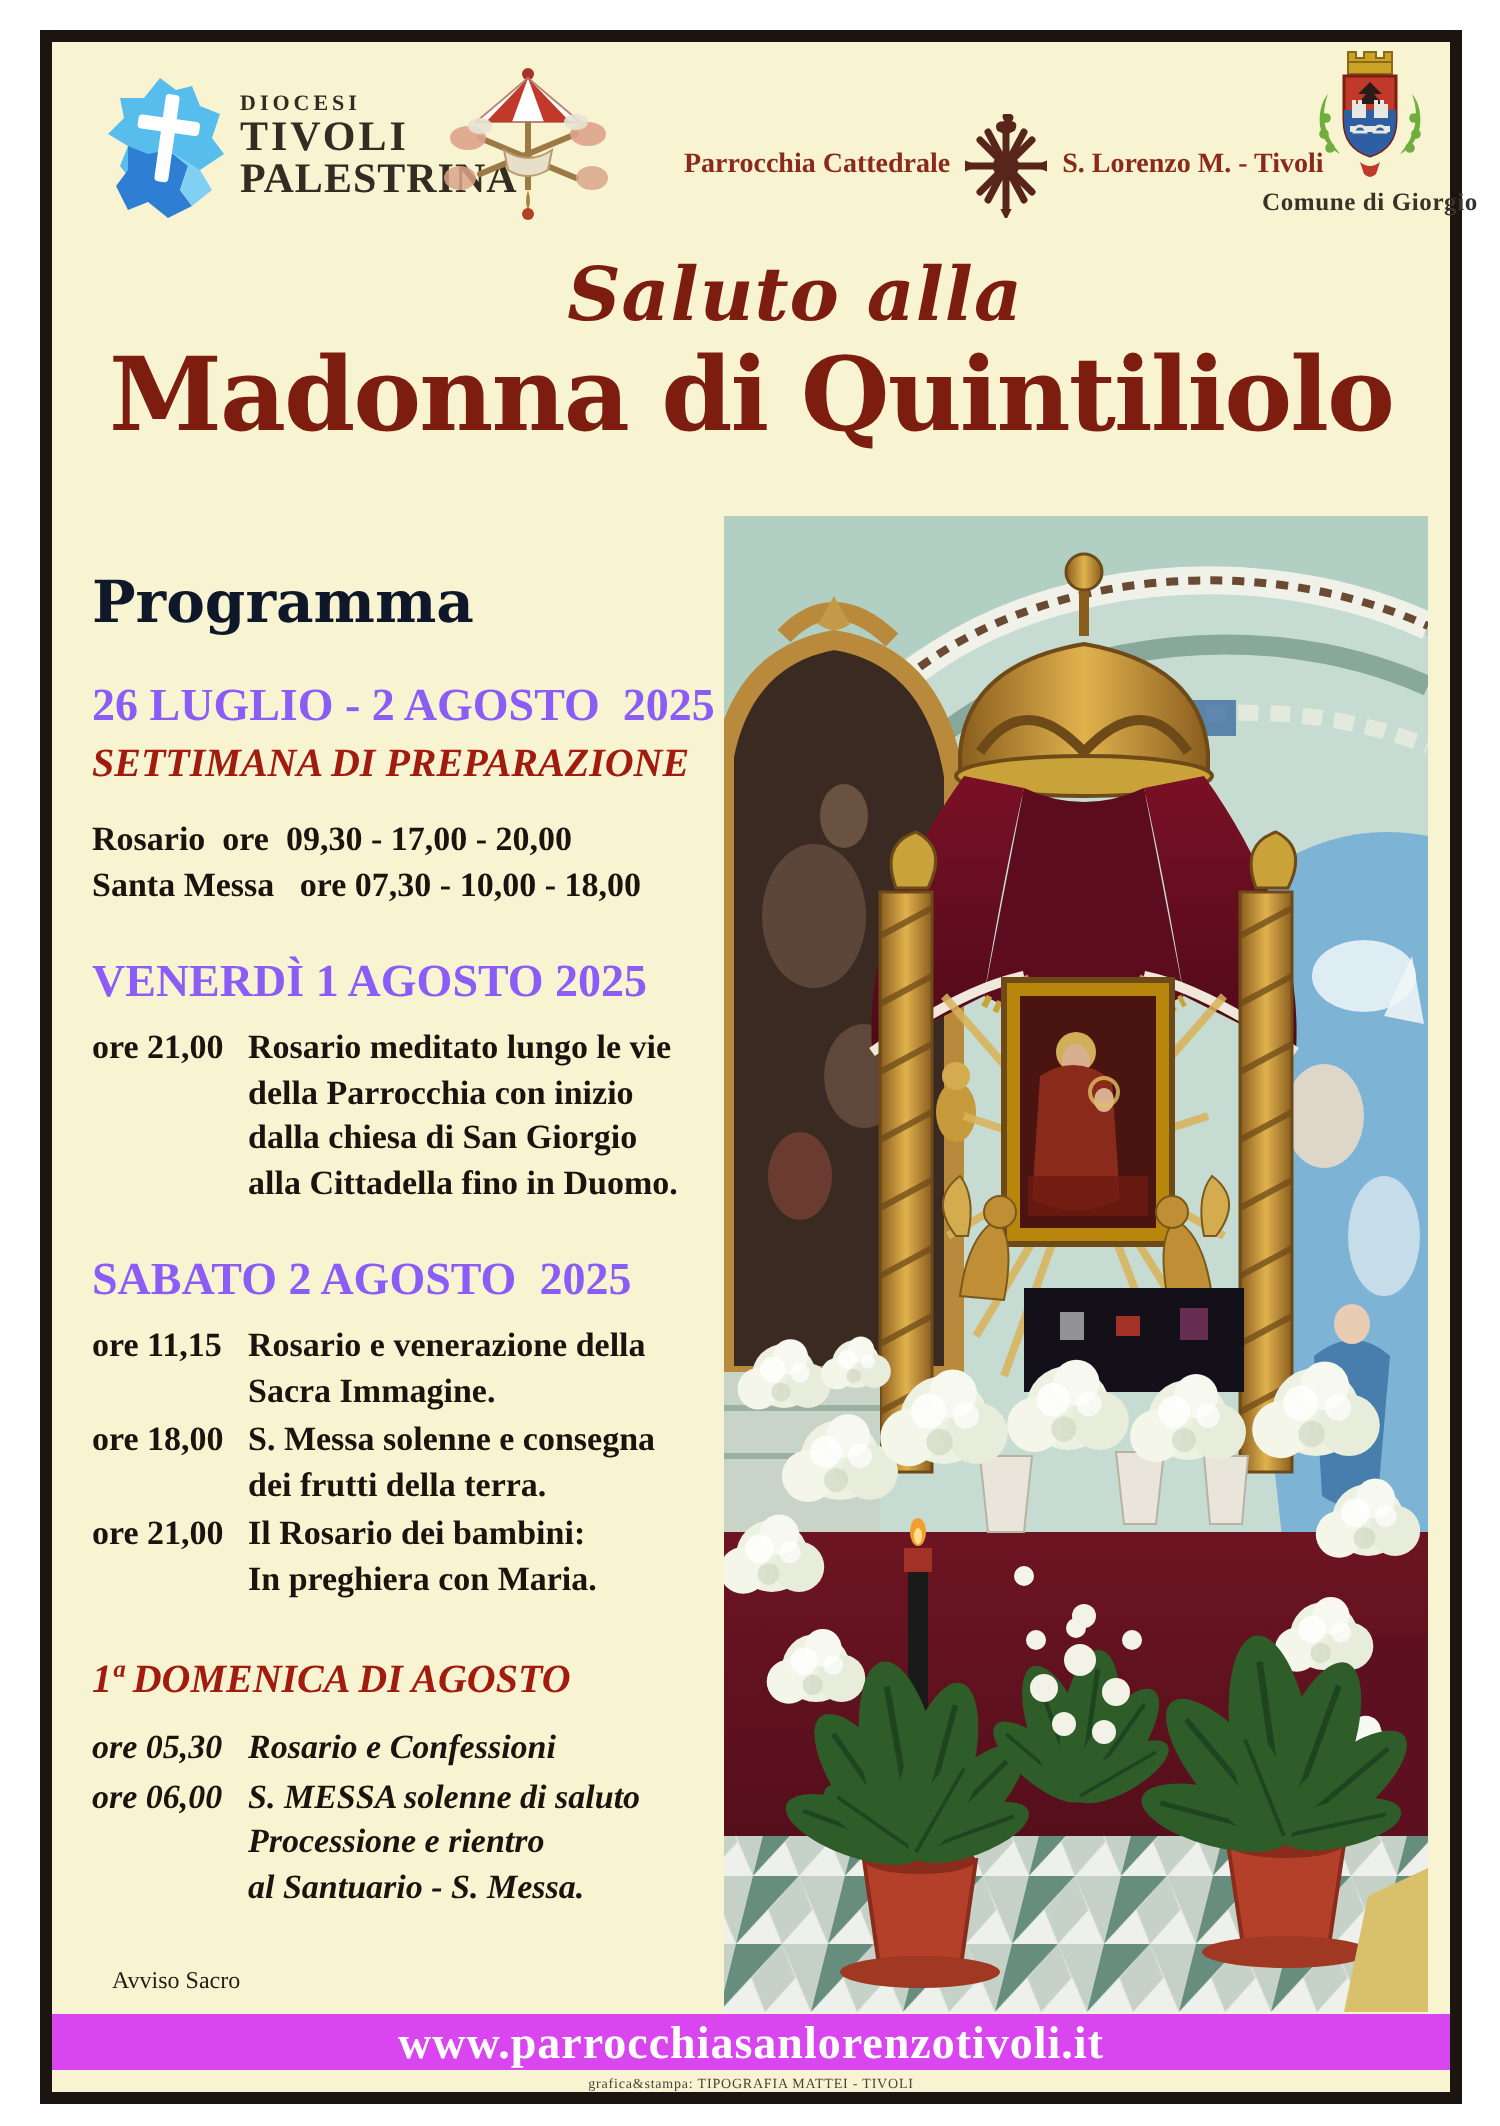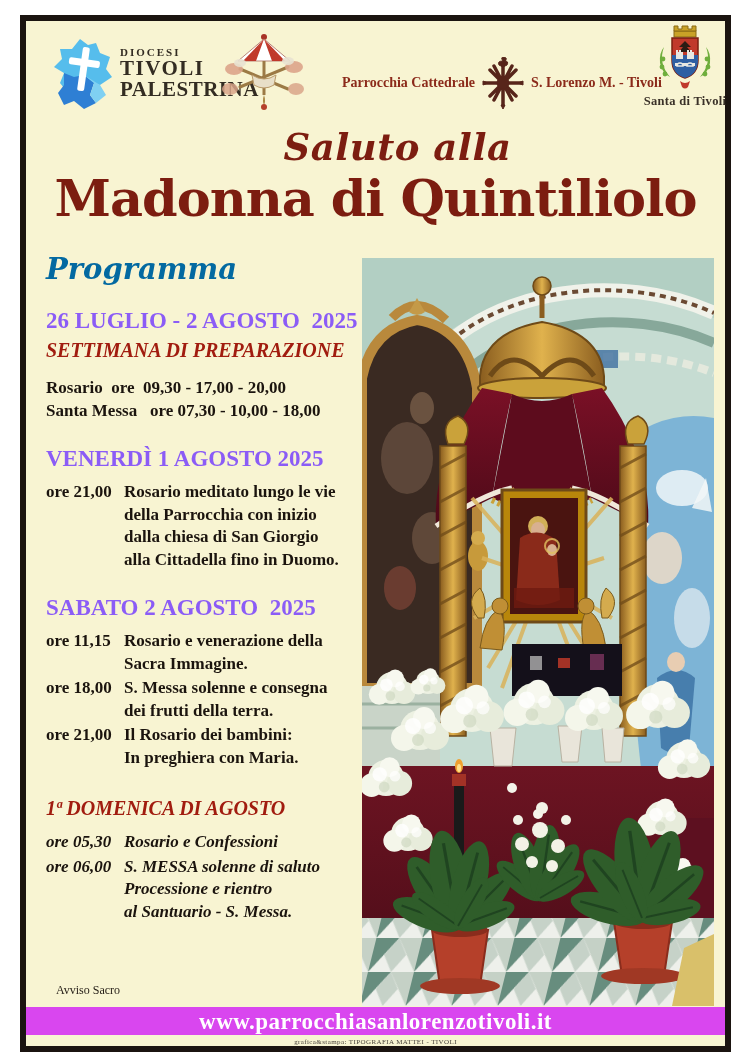--- a/index.html
+++ b/index.html
@@ -19,21 +19,21 @@
   .comune-label{margin-top:3px;font-size:12.5px;color:#3a3128;font-weight:bold;letter-spacing:0.3px;}
 
   
   .title1{position:absolute;left:0;right:0;top:104px;text-align:center;font-family:"DejaVu Serif",serif;
           font-weight:bold;font-style:italic;font-size:37px;color:#7c1d10;letter-spacing:0.5px;padding-left:44px;}
   .title2{position:absolute;left:0;right:0;top:147px;text-align:center;font-family:"DejaVu Serif",serif;
           font-weight:bold;font-size:51px;color:#7c1d10;letter-spacing:-1px;}
 
   
   .program{position:absolute;left:20px;top:230px;width:316px;color:#1b140e;}
-  .prog-heading{font-family:"DejaVu Serif",serif;font-weight:bold;font-style:italic;font-size:29px;line-height:36px;margin-bottom:20px;color:#0369a1;}
+  .prog-heading{font-family:"DejaVu Serif",serif;font-weight:bold;font-size:29px;line-height:36px;margin-bottom:20px;color:#0f172a;margin-top:32px;}
   .sec-date{font-size:23px;font-weight:bold;color:#8b5cf6;line-height:28px;white-space:pre-wrap;}
   .sec-sub{font-size:20px;font-weight:bold;font-style:italic;color:#a11c0f;line-height:24px;margin-top:3px;}
   .sched{font-size:17px;font-weight:bold;line-height:23px;white-space:pre-wrap;margin-top:14px;}
   .items{margin-top:8px;}
   .item{display:flex;margin-bottom:2px;}
   .item-time{width:78px;flex:none;font-size:17px;font-weight:bold;line-height:22.5px;}
   .item-text{flex:1;font-size:17px;font-weight:bold;line-height:22.5px;white-space:pre-wrap;}
   .sec2{margin-top:23px;}
   .sec3{margin-top:23px;}
   .sec4{margin-top:27px;}
@@ -127,21 +127,21 @@
         <path d="M27,16 l-6,6 h4 l-4,5 h12 l-4,-5 h4 Z" fill="#2a1c14"></path>
         <g fill="#e8e8e2">
           <rect x="18" y="27" width="7" height="7"></rect>
           <rect x="29" y="27" width="7" height="7"></rect>
           <path d="M18,25 h2 v2 h-2 Z M21,25 h2 v2 h-2 Z M29,25 h2 v2 h-2 Z M32,25 h2 v2 h-2 Z"></path>
           <path d="M17,38 h20 v3 h-20 Z"></path>
           <path d="M19,41 a3,3 0 0 1 6,0 Z M29,41 a3,3 0 0 1 6,0 Z" fill="#2e5fa3" stroke="#e8e8e2" stroke-width="1.5"></path>
         </g>
         <path d="M22,56 q5,4 10,0 l-2,6 q-3,3 -6,0 Z" fill="#c0392b"></path>
       </svg>
-      <div class="comune-label">Santa di Tivoli</div>
+      <div class="comune-label">Comune di Giorgio</div>
     </div>
 
     <div class="title1">Saluto alla</div>
     <div class="title2">Madonna di Quintiliolo</div>
 
     <div class="program">
       <div class="prog-heading">Programma</div>
 
       <div class="sec1">
         <div class="sec-date">26 LUGLIO - 2 AGOSTO  2025</div>

